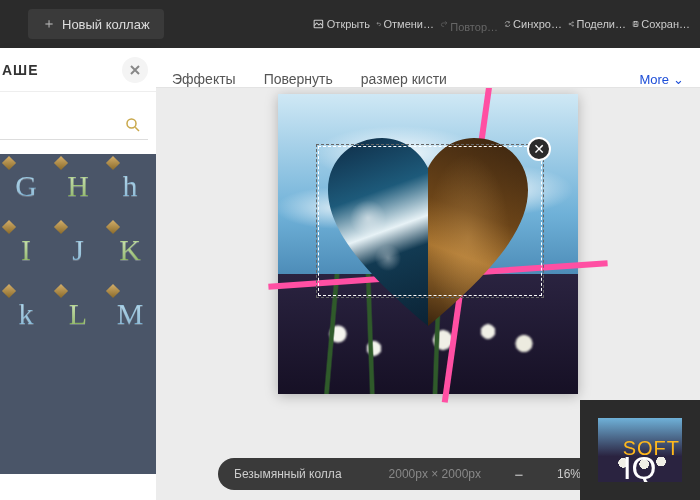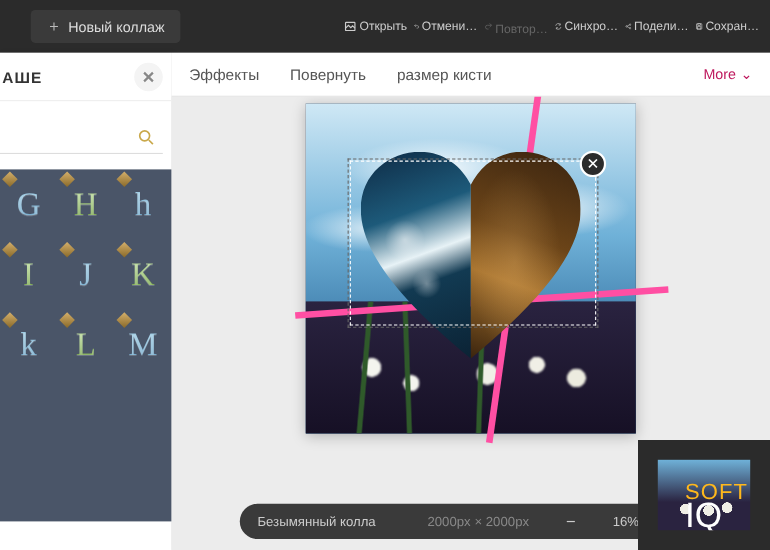--- a/index.html
+++ b/index.html
@@ -22,22 +22,22 @@
   .search-wrap { padding: 18px 8px 10px 0; }
   .search-field { width: 100%; height: 30px; border: none; border-bottom: 1px solid #ddd; display: flex; align-items: center; justify-content: flex-end; padding-right: 6px; }
   .search-icon { color: #c9a84a; }
   .letter-grid { margin-top: 4px; background: #4a5568; height: 320px; display: grid; grid-template-columns: repeat(3, 1fr); grid-auto-rows: 64px; }
   .letter-cell { display: flex; align-items: center; justify-content: center; position: relative; }
   .letter-cell .stud { position: absolute; top: 4px; left: 4px; width: 10px; height: 10px; background: linear-gradient(135deg,#d4af6a,#8a6a2a); transform: rotate(45deg); }
   .glyph { font-family: Georgia, 'Times New Roman', serif; font-size: 30px; background: linear-gradient(#a9d3e8,#6aa3c7); -webkit-background-clip: text; background-clip: text; color: transparent; text-shadow: 0 1px 0 rgba(255,255,255,0.2); }
   .glyph.alt { background: linear-gradient(#cde9b0,#6a9a3a); -webkit-background-clip: text; background-clip: text; }
 
   
-  .subbar { position: absolute; top: 48px; left: 156px; right: 0; height: 40px; background: #fff; display: flex; align-items: center; padding: 0 16px; gap: 28px; font-size: 14px; color: #555; border-bottom: 1px solid #e3e3e3; }
-  .subbar .more { margin-left: auto; color: #be185d; font-size: 13px; display: flex; align-items: center; gap: 4px; cursor: pointer; }
+  .subbar { position: absolute; top: 48px; left: 156px; right: 0; height: 40px; background: #fff; display: flex; align-items: flex-end; padding: 0 16px; gap: 28px; font-size: 14px; color: #555; border-bottom: 1px solid #e3e3e3; }
+  .subbar .more { margin-left: auto; color: #1d4ed8; font-size: 13px; display: flex; align-items: center; gap: 4px; cursor: pointer; }
 
   
   .stage { position: absolute; top: 88px; left: 156px; right: 0; bottom: 0; background: #ececec; display: flex; align-items: flex-start; justify-content: center; padding-top: 6px; overflow: hidden; }
   .artboard { width: 300px; height: 300px; position: relative; background: #223; box-shadow: 0 2px 12px rgba(0,0,0,0.25); }
 
   .seg { position: absolute; overflow: hidden; }
   .sky { inset: 0; background: linear-gradient(#cfe8f5 0%, #6fb1d8 40%, #3c7aa8 70%); }
   .sky::before { content:""; position:absolute; inset:0; background:
       radial-gradient(ellipse 120px 40px at 40% 20%, rgba(255,255,255,0.9), transparent 70%),
       radial-gradient(ellipse 100px 36px at 75% 32%, rgba(255,255,255,0.8), transparent 70%),

